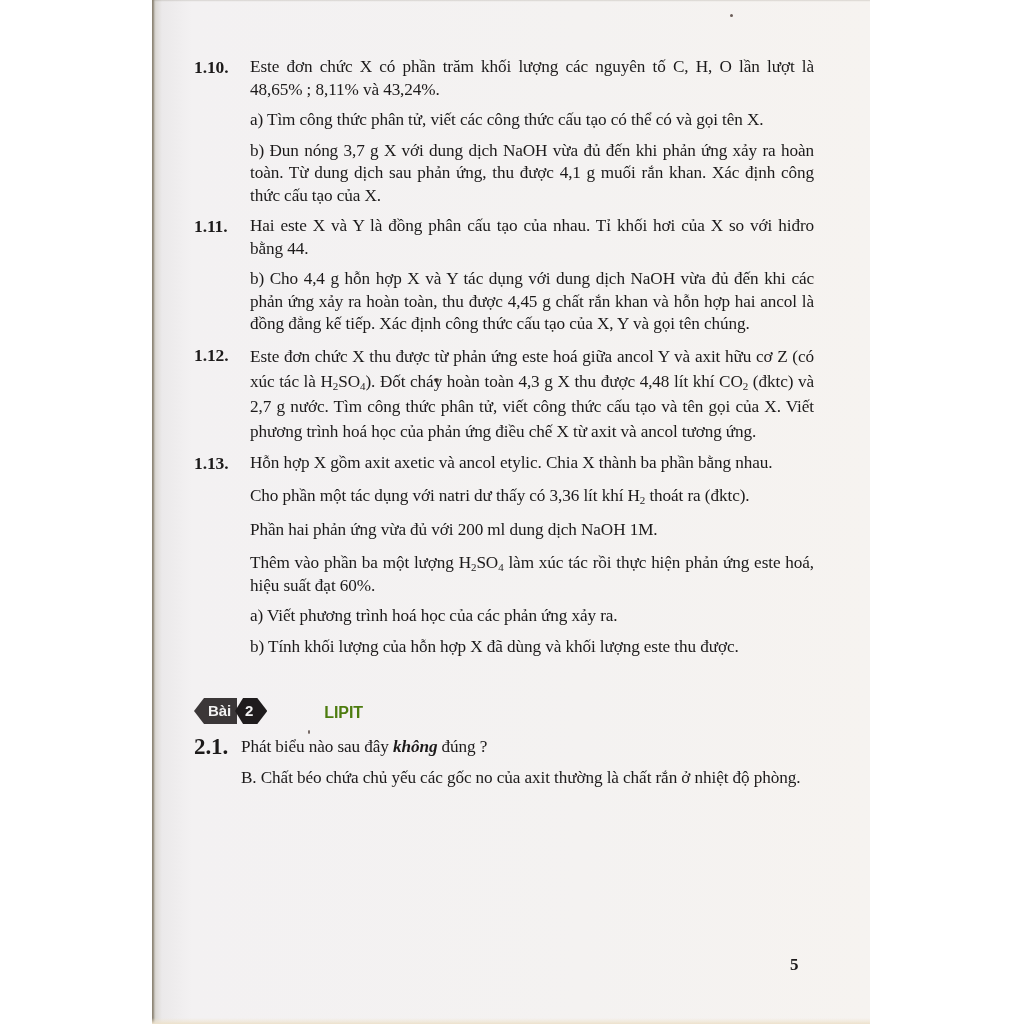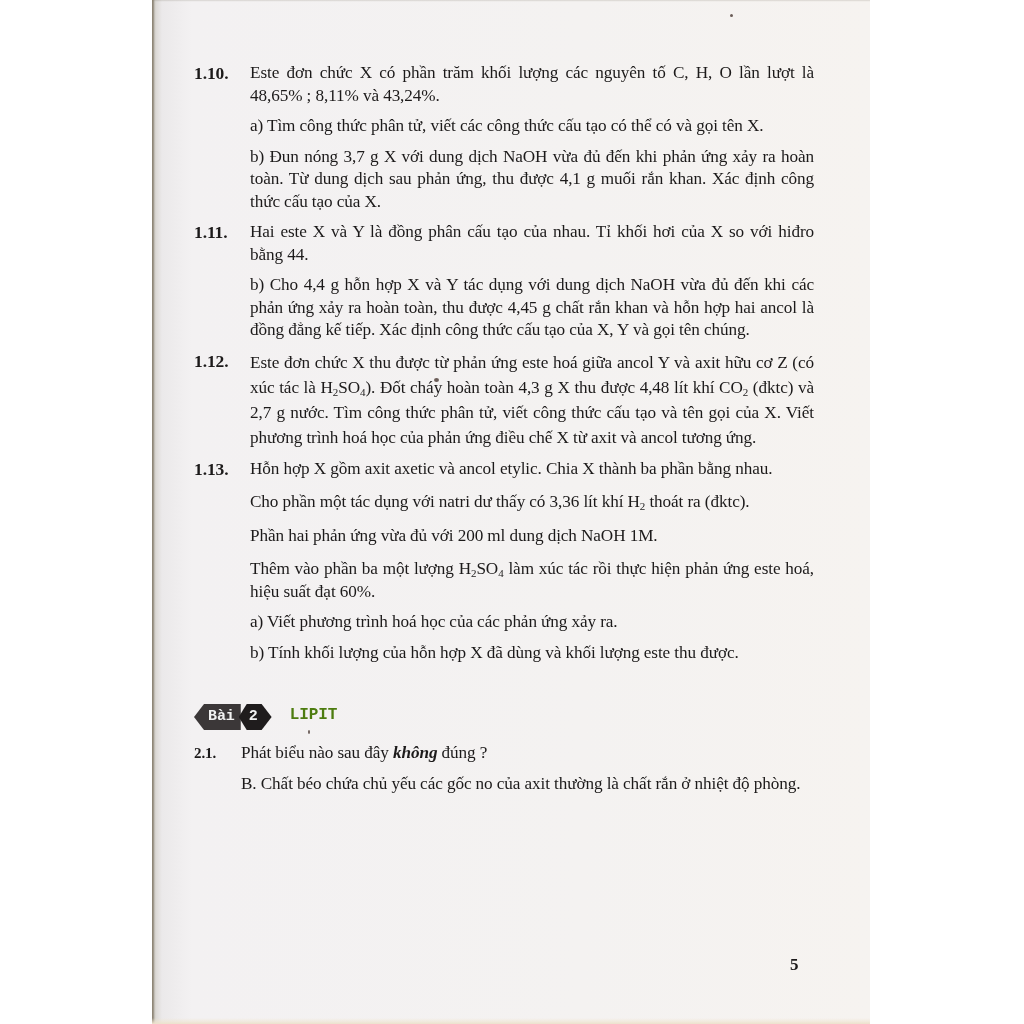--- a/index.html
+++ b/index.html
@@ -13,53 +13,54 @@
   .page {
     position: absolute; left: 152px; top: 0; width: 718px; height: 1024px;
     background: linear-gradient(90deg, #b9b3a6 0px, #d9d6d2 3px, #ebe9ea 10px, #f3f1f2 40px, #f4f2f1 60%, #f6f3f0 100%);
     box-shadow: inset 2px 0 2px rgba(90,80,60,0.5);
   }
   .page::after {
     content: ""; position: absolute; left: 0; right: 0; bottom: 0; height: 6px;
     background: linear-gradient(180deg, rgba(240,232,215,0) 0%, #efe4cf 100%);
   }
   .content {
-    position: absolute; left: 194px; top: 62px; width: 620px;
+    position: absolute; left: 194px; top: 56px; width: 620px;
     font-size: 17.2px; line-height: 22.5px; letter-spacing: -0.1px;
   }
   .problem { position: relative; margin-bottom: 4px; }
   .pnum {
     position: absolute; left: 0; top: 0; font-weight: bold; font-size: 17.5px;
   }
   .body { margin-left: 56px; text-align: justify; }
   .para { margin: 0 0 8px 0; text-align: justify; }
   .para.tight { margin-bottom: 4px; }
   sub { font-size: 11px; vertical-align: -3px; line-height: 0; }
   .section-head {
-    display: flex; align-items: flex-start; margin-top: 40px; margin-bottom: 12px;
-    font-family: Liberation Mono, monospace;
+    display: flex; align-items: flex-end; margin-top: 40px; margin-bottom: 12px;
+    font-family: Liberation Sans, sans-serif;
+    gap: 39px;
   }
   .badge {
     display: inline-flex; align-items: center; height: 26px;
   }
   .badge-word {
     background: #3b3738; color: #f2f2f2; height: 26px; line-height: 26px;
     padding: 0 6px 0 14px; font-size: 15px; font-weight: bold;
     clip-path: polygon(10px 0, 100% 0, 100% 100%, 10px 100%, 0 50%);
   }
   .badge-num {
     background: #1f1c1d; color: #f2f2f2; height: 26px; line-height: 26px;
     padding: 0 14px 0 10px; font-size: 15px; font-weight: bold;
     clip-path: polygon(8px 0, calc(100% - 10px) 0, 100% 50%, calc(100% - 10px) 100%, 8px 100%, 0 50%);
     margin-left: -2px;
   }
   .section-title {
     margin-left: 18px; font-weight: bold; font-size: 16px; color: #4d7c0f;
   }
-  .pnum2 { position: absolute; left: 0; top: 0; font-weight: bold; font-size: 15px; }
+  .pnum2 { position: absolute; left: 0; top: 0; font-weight: bold; font-size: 23px; }
   .body2 { margin-left: 47px; }
   .page-number {
     position: absolute; left: 790px; top: 955px; font-weight: bold; font-size: 17px;
   }
   .speck { position: absolute; width: 3px; height: 3px; background: #6b5d58; border-radius: 50%; }
 </style>
 </head>
 <body>
 
 <div class="page">

